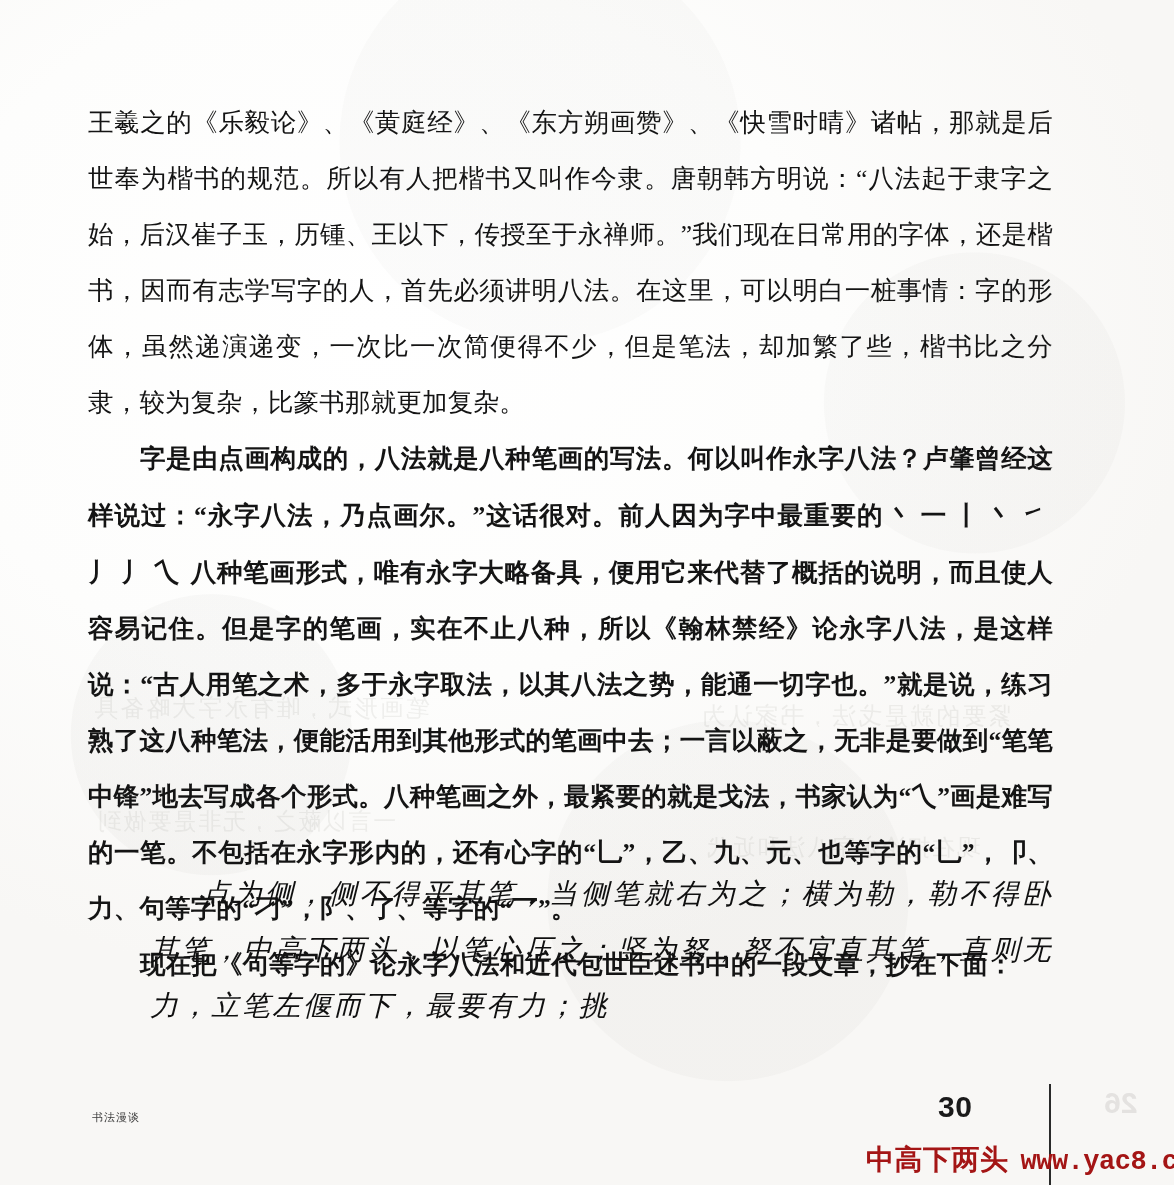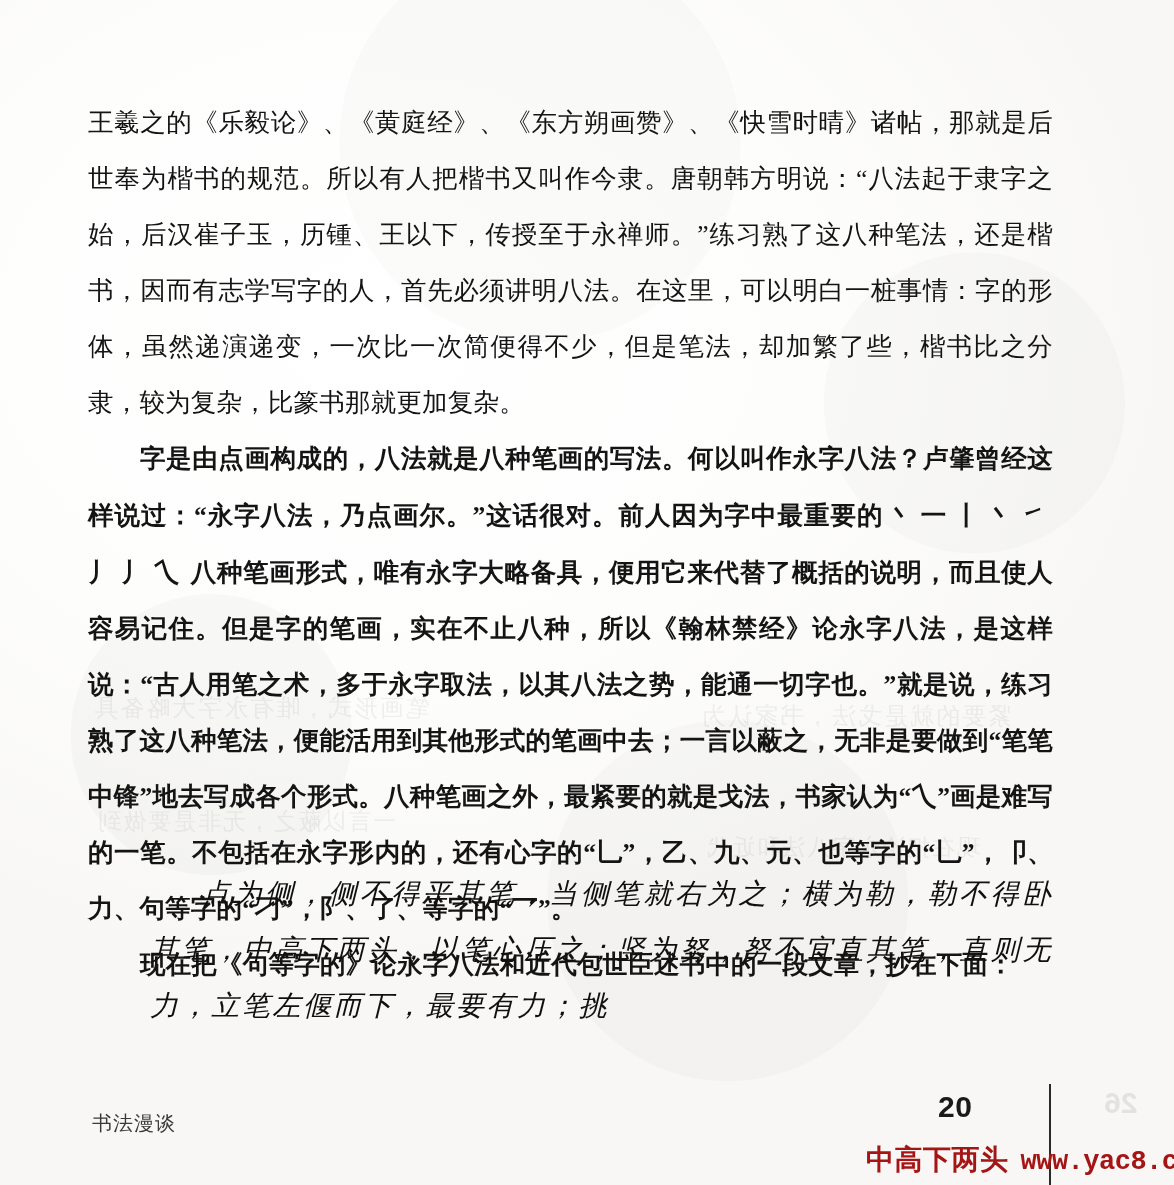--- a/index.html
+++ b/index.html
@@ -102,21 +102,21 @@
   .stroke-run {
     letter-spacing: 7px;
     padding: 0 4px;
     font-family: "DejaVu Sans", "Liberation Sans", sans-serif;
   }
 
   .running-foot {
     position: absolute;
     left: 92px;
     top: 1110px;
-    font-size: 20px;
+    font-size: 11px;
     letter-spacing: 1px;
     color: #3a3a3a;
     font-family: "Liberation Sans", "DejaVu Sans", sans-serif;
   }
 
   .page-number {
     position: absolute;
     left: 938px;
     top: 1090px;
     font-size: 30px;
@@ -170,35 +170,35 @@
 
   <div class="paper-grain"></div>
 
   <div class="bleed-through" style="left:92px; top:692px; font-size:24px;">笔画形式，唯有永字大略备具</div>
   <div class="bleed-through" style="left:96px; top:806px; font-size:23px;">一言以蔽之，无非是要做到</div>
   <div class="bleed-through" style="left:700px; top:700px; font-size:24px;">紧要的就是戈法，书家认为</div>
   <div class="bleed-through" style="left:705px; top:832px; font-size:23px;">现在把论永字八法和近代</div>
 
   <div class="text-column">
 
-    <p class="body-para">王羲之的《乐毅论》、《黄庭经》、《东方朔画赞》、《快雪时晴》诸帖，那就是后世奉为楷书的规范。所以有人把楷书又叫作今隶。唐朝韩方明说：“八法起于隶字之始，后汉崔子玉，历锺、王以下，传授至于永禅师。”练习熟了这八种笔法，还是楷书，因而有志学写字的人，首先必须讲明八法。在这里，可以明白一桩事情：字的形体，虽然递演递变，一次比一次简便得不少，但是笔法，却加繁了些，楷书比之分隶，较为复杂，比篆书那就更加复杂。</p>
+    <p class="body-para">王羲之的《乐毅论》、《黄庭经》、《东方朔画赞》、《快雪时晴》诸帖，那就是后世奉为楷书的规范。所以有人把楷书又叫作今隶。唐朝韩方明说：“八法起于隶字之始，后汉崔子玉，历锺、王以下，传授至于永禅师。”我们现在日常用的字体，还是楷书，因而有志学写字的人，首先必须讲明八法。在这里，可以明白一桩事情：字的形体，虽然递演递变，一次比一次简便得不少，但是笔法，却加繁了些，楷书比之分隶，较为复杂，比篆书那就更加复杂。</p>
 
     <p class="body-para indent"><span>字是由点画构成的，八法就是八种笔画的写法。何以叫作永字八法？卢肇曾经这样说过：“永字八法，乃点画尔。”这话很对。前人因为字中最重要的</span><span class="stroke-run">丶一丨丶㇀丿丿乀</span><span>八种笔画形式，唯有永字大略备具，便用它来代替了概括的说明，而且使人容易记住。但是字的笔画，实在不止八种，所以《翰林禁经》论永字八法，是这样说：“古人用笔之术，多于永字取法，以其八法之势，能通一切字也。”就是说，练习熟了这八种笔法，便能活用到其他形式的笔画中去；一言以蔽之，无非是要做到“笔笔中锋”地去写成各个形式。八种笔画之外，最紧要的就是戈法，书家认为“乀”画是难写的一笔。不包括在永字形内的，还有心字的“乚”，乙、九、元、也等字的“乚”，卩、力、句等字的“刁”，阝、了、等字的“乛”。</span></p>
 
     <p class="body-para indent">现在把《句等字的》论永字八法和近代包世臣述书中的一段文章，抄在下面：</p>
 
   </div>
 
   <div class="quote-block">
     <p class="quote-para">点为侧，侧不得平其笔，当侧笔就右为之；横为勒，勒不得卧其笔，中高下两头，以笔心压之；竖为努，努不宜直其笔，直则无力，立笔左偃而下，最要有力；挑</p>
   </div>
 
   <div class="running-foot">书法漫谈</div>
 
-  <div class="page-number">20</div>
+  <div class="page-number">30</div>
 
   <div class="ghost-number">26</div>
 
   <div class="gutter-line"></div>
 
   <div class="watermark">
     <span class="wm-cn">中高下两头</span>
     <span class="wm-url">www.yac8.com</span>
   </div>
 

